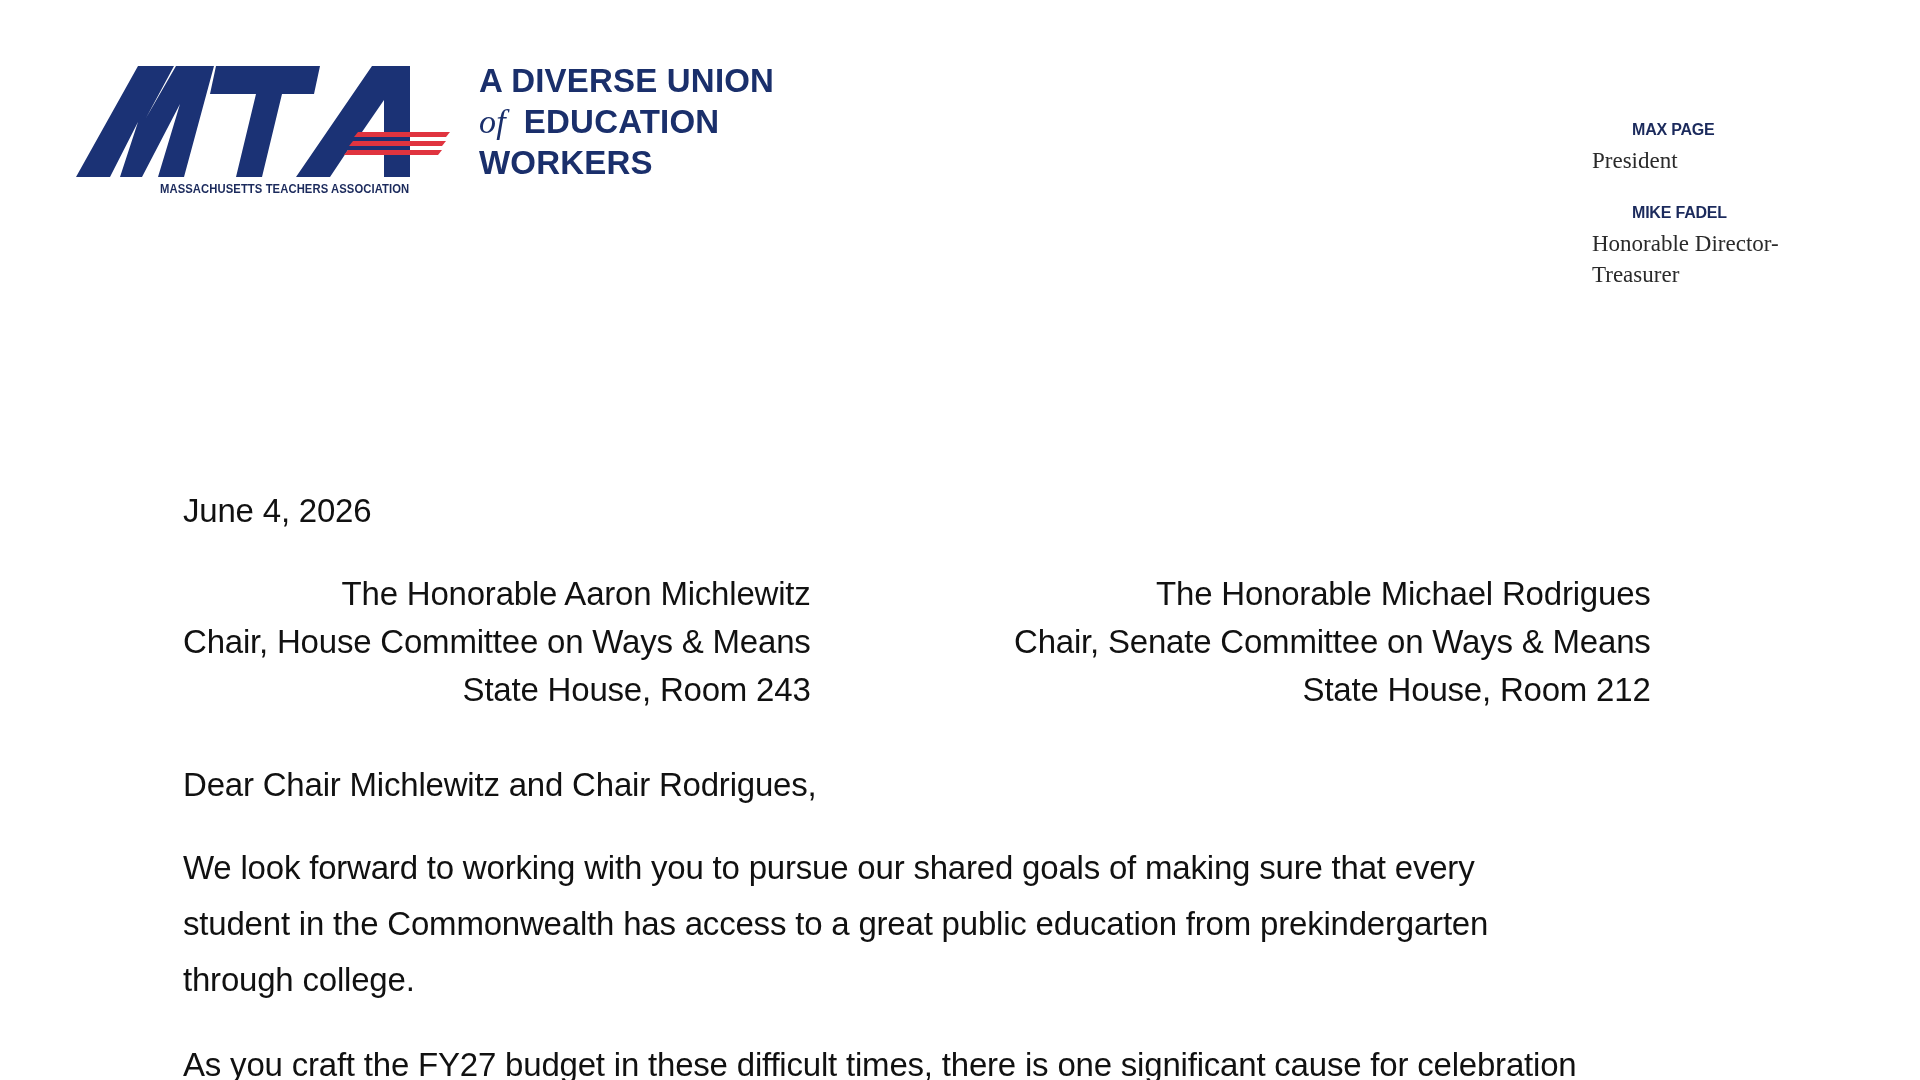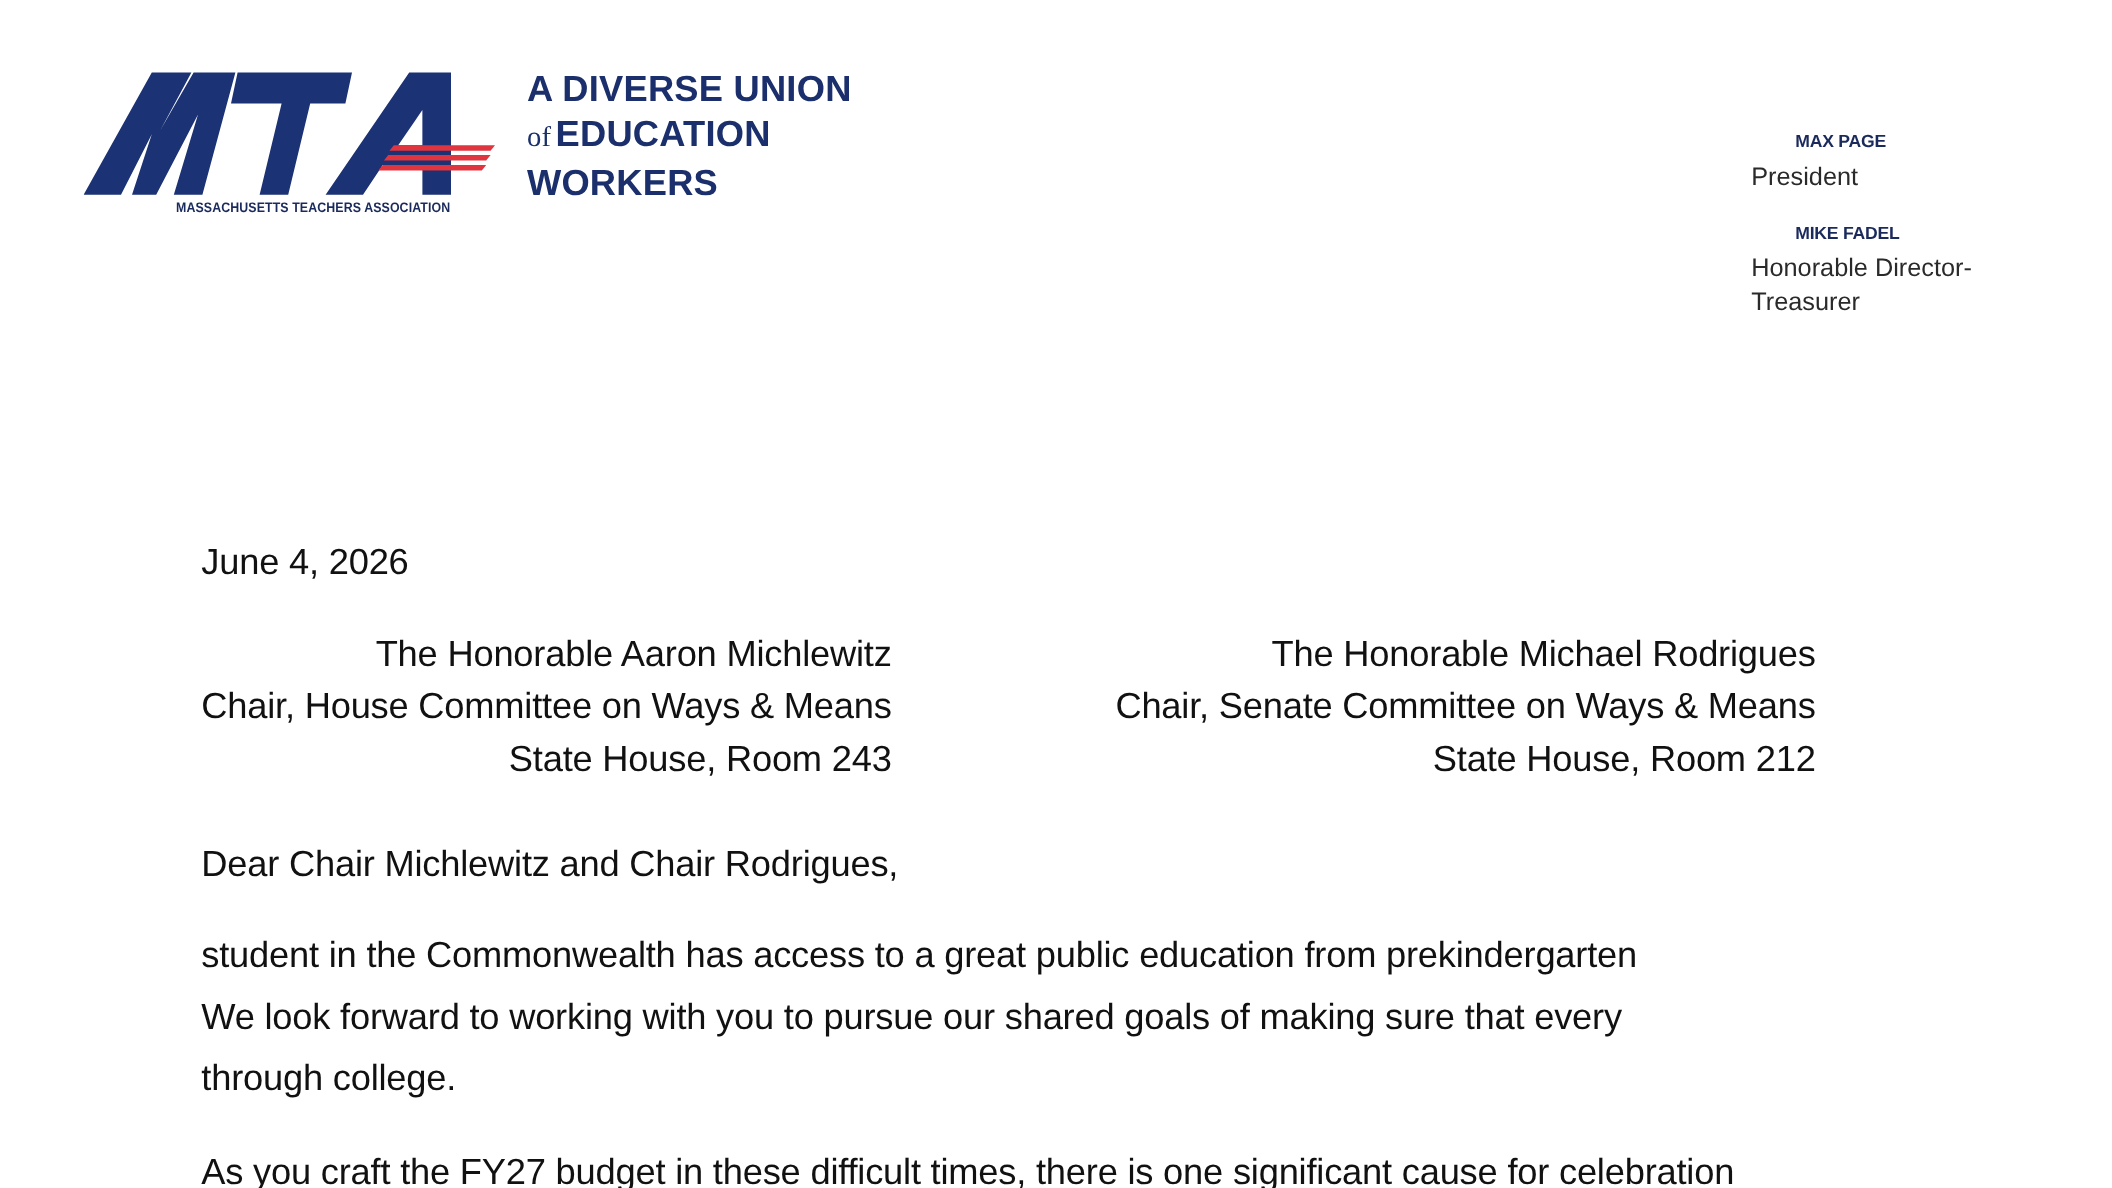--- a/index.html
+++ b/index.html
@@ -45,43 +45,44 @@
     top: 60px;
     color: #1a2f6b;
     font-family: "Liberation Sans", sans-serif;
     font-weight: bold;
     font-size: 33px;
     line-height: 41px;
     letter-spacing: 0.2px;
   }
   #tagline .of {
     font-family: "Liberation Serif", serif;
+    font-style: italic;
     font-weight: normal;
-    font-size: 26px;
-    margin-right: 4px;
+    font-size: 34px;
+    margin-right: 18px;
   }
 
   
   #officers {
     left: 1592px;
     top: 115px;
     width: 260px;
   }
   .officer { margin-bottom: 22px; }
   .officer-name {
     font-family: "Liberation Sans", sans-serif;
     font-weight: bold;
     font-size: 16px;
     color: #1b2a5c;
     line-height: 30px;
     letter-spacing: -0.2px;
     margin-left: 40px;
   }
   .officer-title {
-    font-family: Liberation Sans, sans-serif;
+    font-family: Liberation Serif, serif;
     font-size: 23px;
     color: #2a2a2a;
     line-height: 31px;
   }
 
   
   .letter {
     font-family: "Liberation Sans", sans-serif;
     font-size: 33px;
     color: #111111;
@@ -161,20 +162,20 @@
 
 <div id="address-right" class="abs letter address">
   <span class="line">The Honorable Michael Rodrigues</span>
   <span class="line">Chair, Senate Committee on Ways &amp; Means</span>
   <span class="line">State House, Room 212</span>
 </div>
 
 <div id="salutation" class="abs letter">Dear Chair Michlewitz and Chair Rodrigues,</div>
 
 <div id="para1" class="abs letter">
+  <span class="line">We look forward to working with you to pursue our shared goals of making sure that every</span>
   <span class="line">student in the Commonwealth has access to a great public education from prekindergarten</span>
-  <span class="line">We look forward to working with you to pursue our shared goals of making sure that every</span>
   <span class="line">through college.</span>
 </div>
 
 <div id="para2" class="abs letter">
   <span class="line">As you craft the FY27 budget in these difficult times, there is one significant cause for celebration</span>
 </div>
 
 </body></html>

